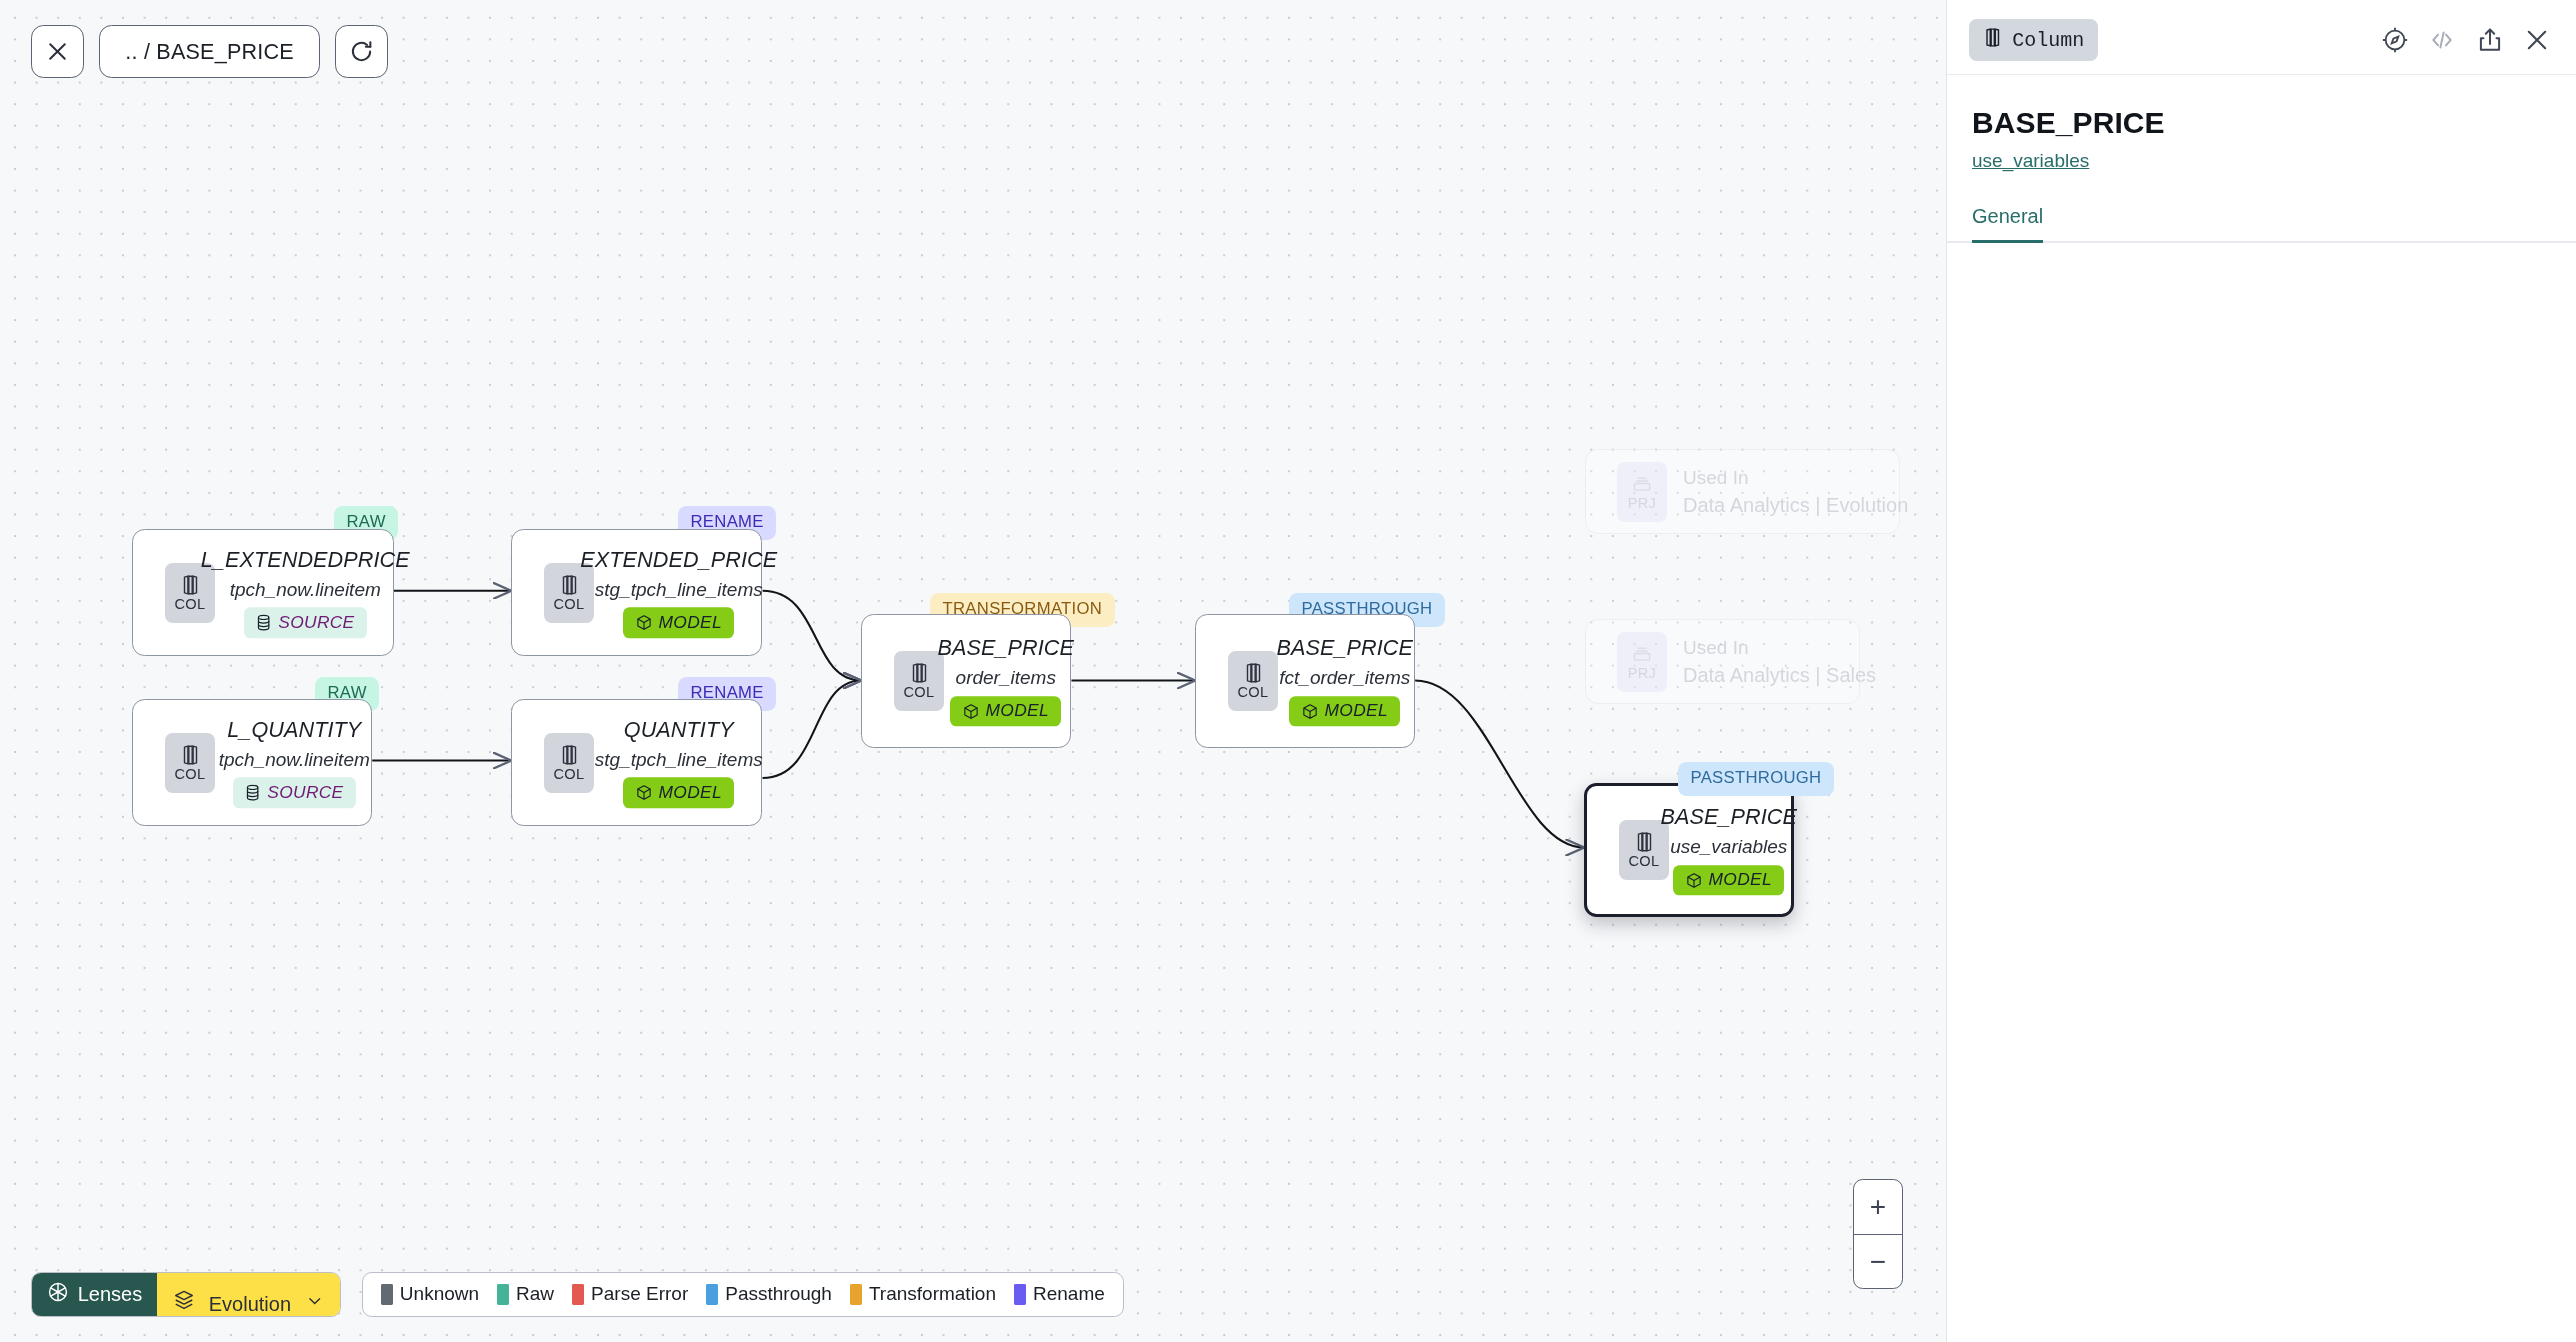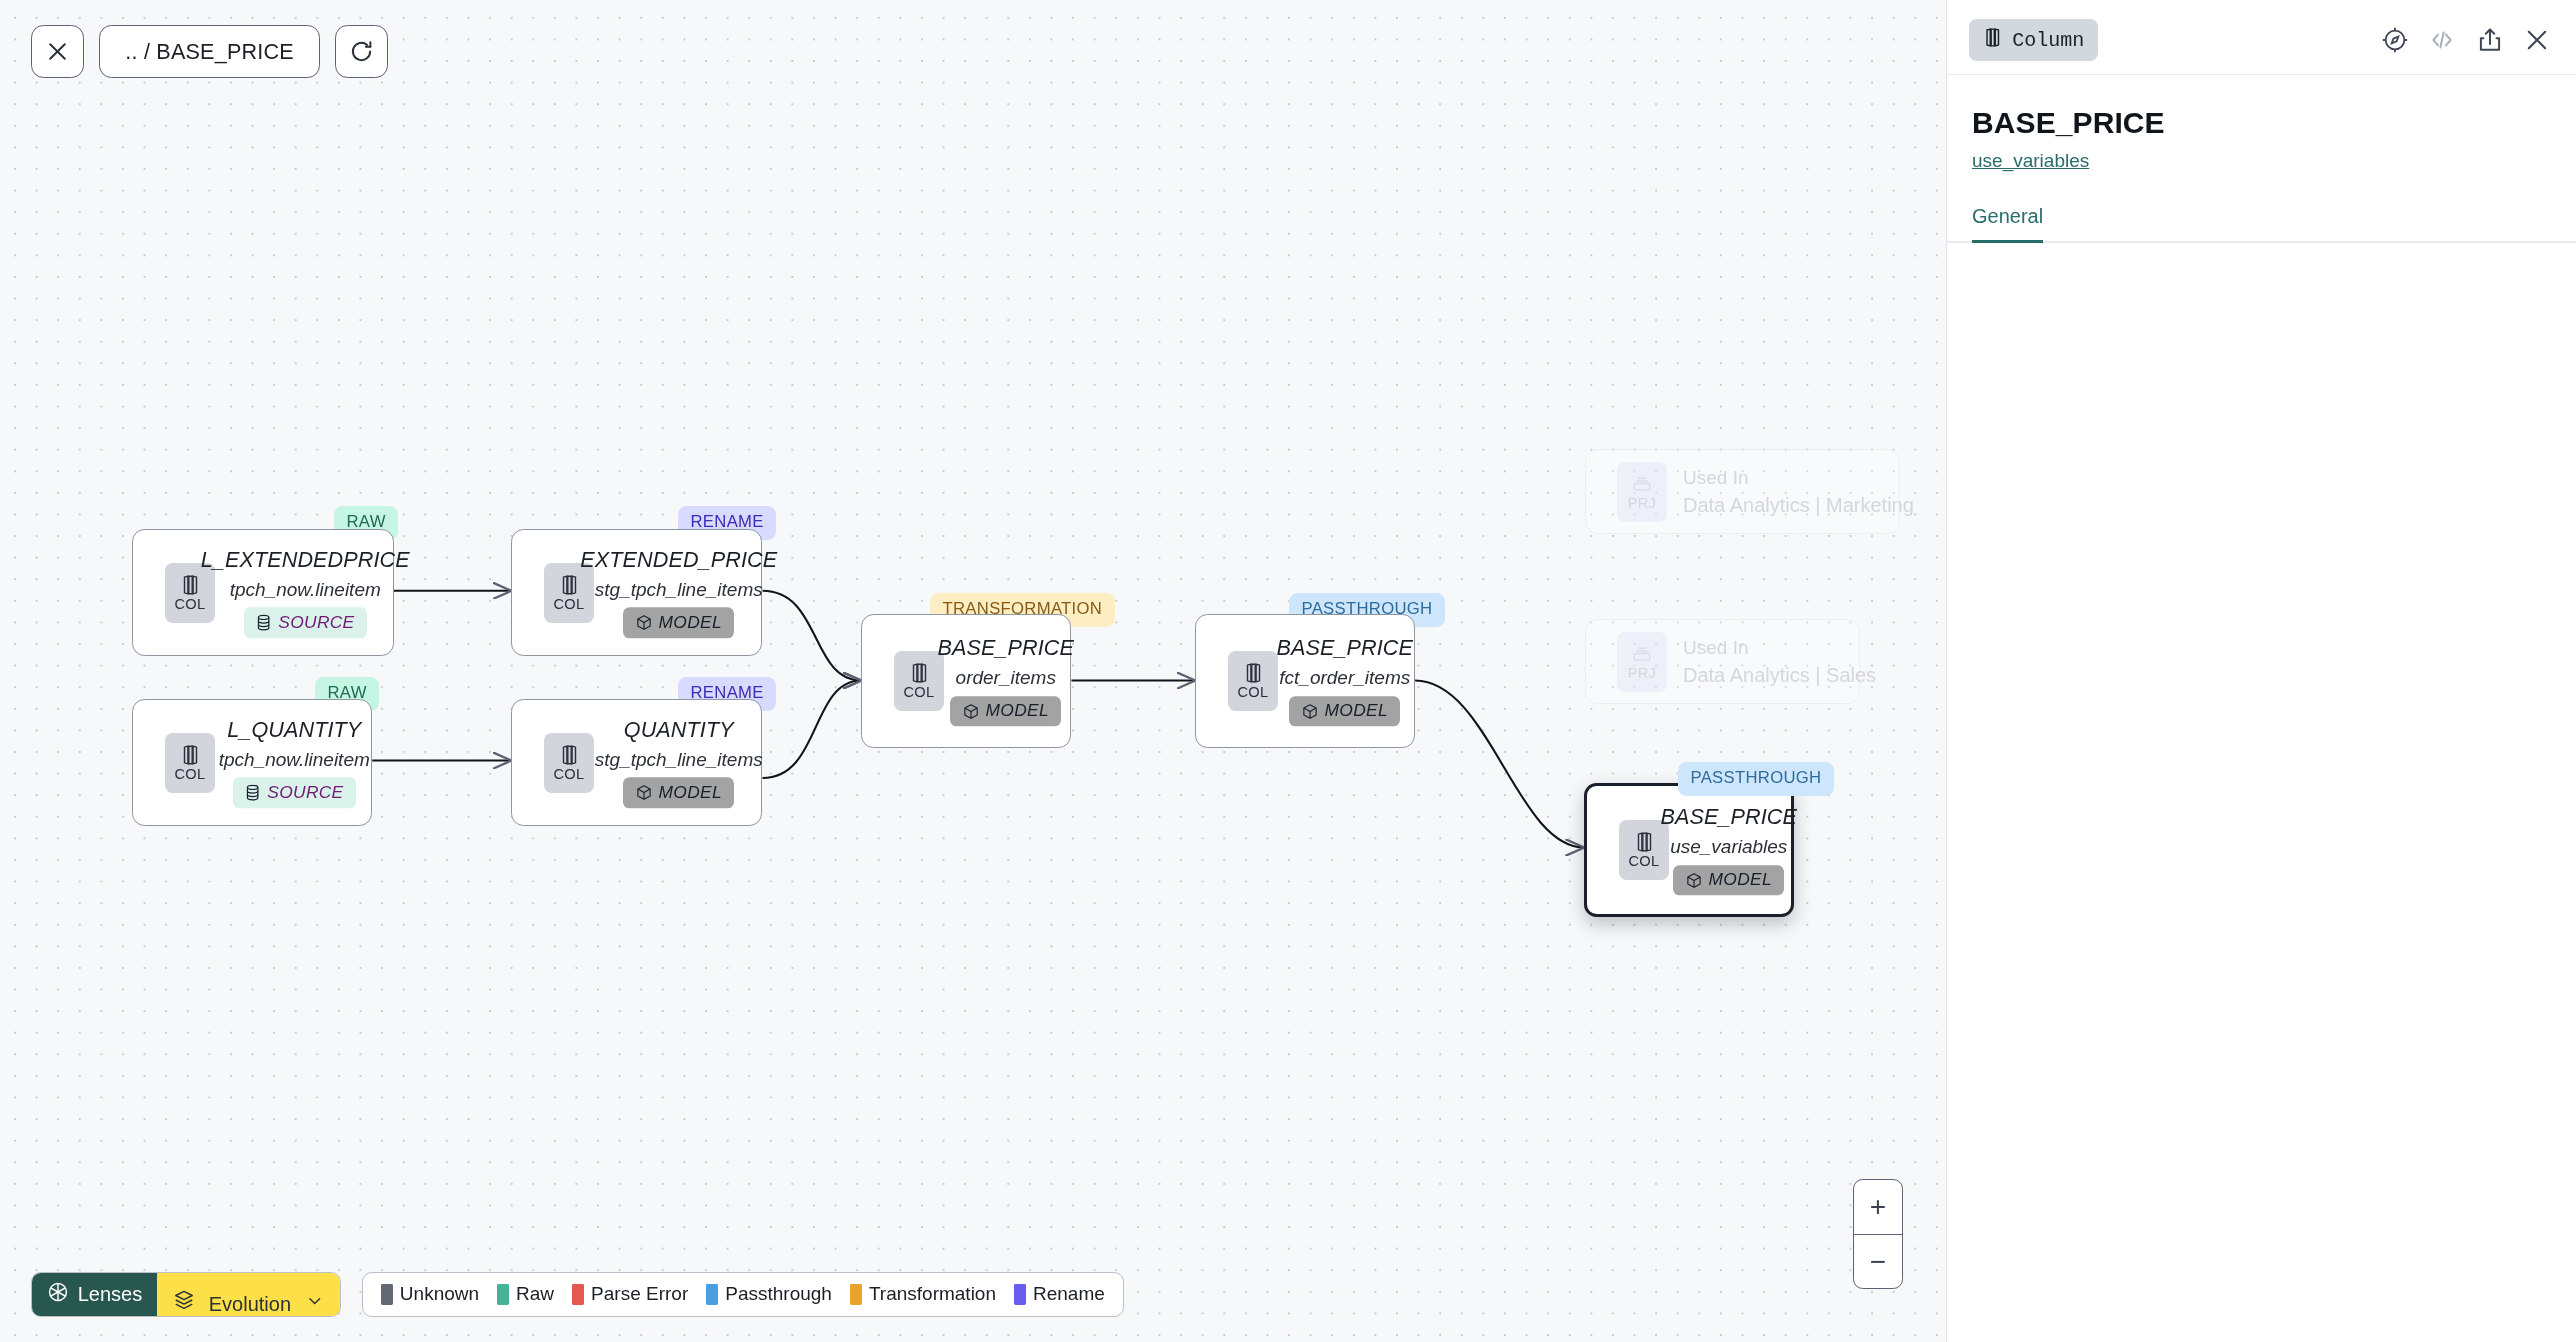--- a/index.html
+++ b/index.html
@@ -72,21 +72,21 @@
     display: flex; flex-direction: column; align-items: center; gap: 6.3px; font-style: italic;
   }
   .node-title { font-size: 21.6px; color: #1b1f26; white-space: nowrap; letter-spacing:0.1px;}
   .node-sub   { font-size: 19px; color: #2b3039; white-space: nowrap; }
   .pill {
     display: inline-flex; align-items: center; gap: 7px;
     padding: 4.9px 12.5px; border-radius: 6.3px;
     font-size: 17.4px; letter-spacing: 0.3px; white-space: nowrap;
   }
   .pill-source { background: #daf2ea; color: #701a75; }
-  .pill-model  { background: #a3a3a3; color: #17202b; }
+  .pill-model  { background: #84cc16; color: #17202b; }
   .pill svg { display:block; }
 
   
   .tag {
     position: absolute;
     padding: 5.6px 12.5px 8.4px 12.5px;
     border-radius: 8.4px;
     font-size: 16.7px; letter-spacing: 0.3px;
     z-index: 9;
   }
@@ -266,21 +266,21 @@
             <svg width="24" height="21" viewBox="0 0 24 22" fill="none" stroke="#c3c6d6" stroke-width="1.5" stroke-linejoin="round">
               <rect x="4" y="12" width="16" height="7" rx="1.4"></rect>
               <path d="M6 9.5 h12"></path>
                 <path d="M7.5 6.5 h9"></path>
             </svg>
           </span>
           <span class="cc-label">PRJ</span>
         </div>
         <div class="ghost-body">
           <span class="ghost-t1">Used In</span>
-          <span class="ghost-t2">Data Analytics | Marketing</span>
+          <span class="ghost-t2">Data Analytics | Evolution</span>
         </div>
       </div>
     </div>
 
     <div class="ghost" style="left:1585px; top:619px; width:275px; height:85px;">
       <div class="ghost-inner">
         <div class="prj-chip">
           <span>
             <svg width="24" height="21" viewBox="0 0 24 22" fill="none" stroke="#c3c6d6" stroke-width="1.5" stroke-linejoin="round">
               <rect x="4" y="12" width="16" height="7" rx="1.4"></rect>

